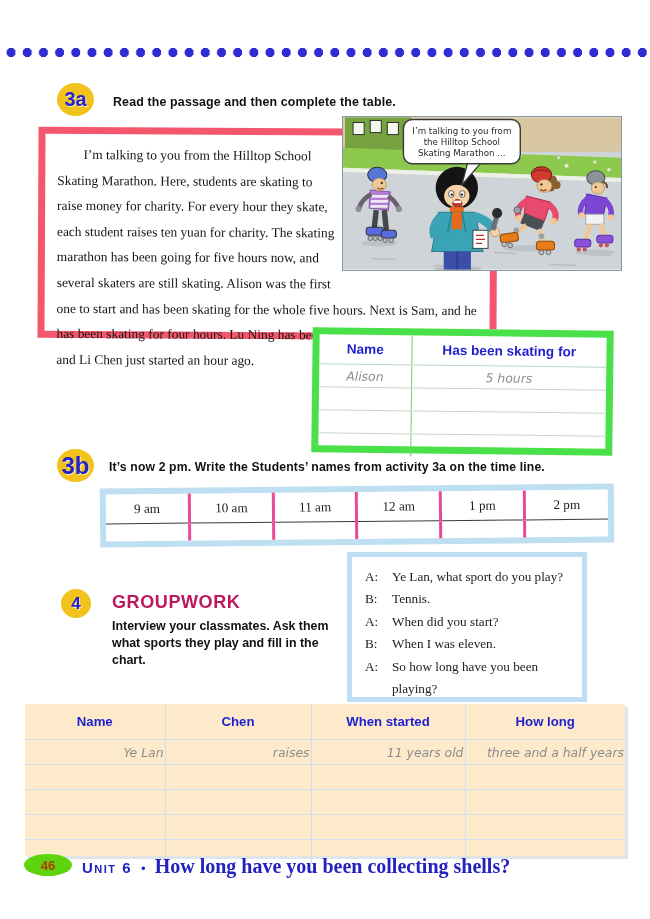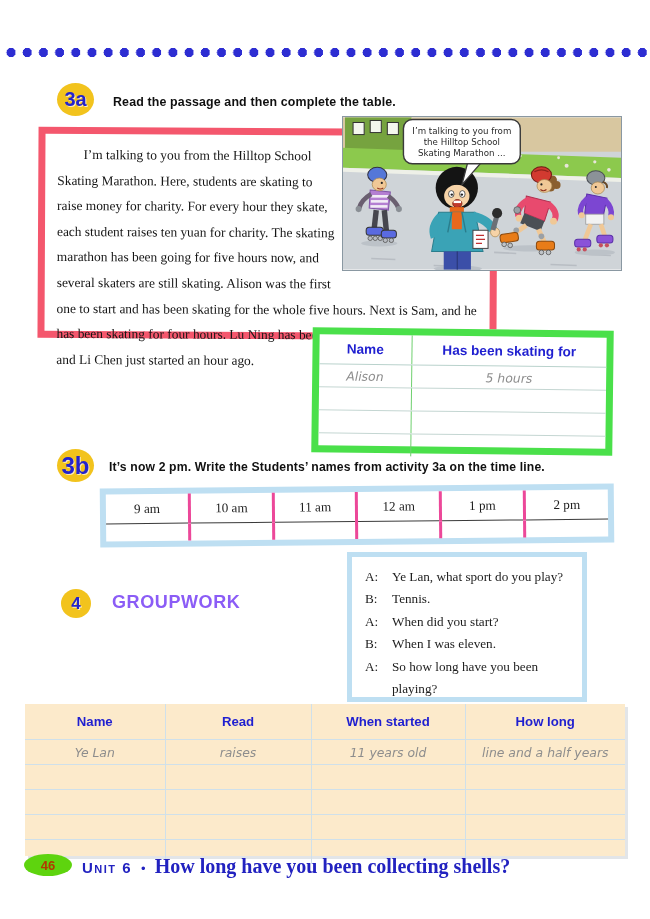--- a/index.html
+++ b/index.html
@@ -53,39 +53,39 @@
   
   .timeline-wrap{position:absolute;left:100px;top:486px;width:514px;height:59px;
                  box-sizing:border-box;border:6px solid #bedff2;background:#fff;
                  transform:rotate(-.55deg);}
   table.timeline{width:100%;height:100%;border-collapse:collapse;table-layout:fixed;
                  font-family:"Liberation Serif","DejaVu Serif",serif;font-size:13.2px;color:#1d1d1d;}
   .timeline th{font-weight:normal;height:27px;border-bottom:1px solid #3a3a3a;}
   .timeline th + th,.timeline td + td{border-left:3px solid #ec4899;}
 
   
-  .gw-title{position:absolute;left:112px;top:592px;color:#8b5cf6;font-weight:800;
+  .gw-title{position:absolute;left:112px;top:592px;color:#be185d;font-weight:800;
             font-size:18px;letter-spacing:.6px;}
   .gw-instr{position:absolute;left:112px;top:618px;width:240px;font-weight:700;
             font-size:12.4px;line-height:17px;color:#101010;}
 
   .dialog{position:absolute;left:347px;top:552px;width:240px;height:150px;
           box-sizing:border-box;border:5px solid #bedff2;background:#fff;
           padding:9px 6px 0 13px;}
   .dline{display:flex;font-family:"Liberation Serif","DejaVu Serif",serif;
          font-size:13.2px;line-height:22.4px;color:#1c1c1c;}
   .dspeaker{width:27px;flex:none;}
 
   
   .chart{position:absolute;left:25px;top:704px;width:600px;height:152px;background:#fceacb;
          box-shadow:3px 3px 0 rgba(150,162,172,.28);}
   table.chart-t{width:100%;height:100%;border-collapse:collapse;table-layout:fixed;}
   .chart-t th{color:#1f1fd0;font-size:13.2px;font-weight:800;height:33px;
               border-bottom:1px solid #cfe0ea;}
-  .chart-t td{height:22px;border-bottom:1px solid #cfe0ea;text-align:center;}
+  .chart-t td{height:22px;border-bottom:1px solid #cfe0ea;text-align:right;}
   .chart-t tr:last-child td{border-bottom:none;}
   .chart-t th + th,.chart-t td + td{border-left:1px solid #cfe0ea;}
 
   
   .footer-oval{position:absolute;left:24px;top:854px;width:48px;height:22px;background:#5ed40e;
                border-radius:50%;color:#b23a00;font-weight:800;font-size:13px;
                display:flex;align-items:center;justify-content:center;}
   .footer-line{position:absolute;left:82px;top:855px;display:flex;align-items:baseline;
                gap:9px;color:#2222c0;justify-content:flex-end;}
   .unit-label{font-variant:small-caps;font-weight:800;font-size:15px;letter-spacing:1.5px;}
@@ -301,20 +301,21 @@
         <td></td>
         <td></td>
         <td></td>
       </tr>
     </tbody>
       </table>
   </div>
 
   <div class="badge badge-4">4</div>
   <div class="gw-title">GROUPWORK</div>
+  <div class="gw-instr">Interview your classmates. Ask them what sports they play and fill in the chart.</div>
 
   <div class="dialog">
     <div class="dline">
       <span class="dspeaker">A:</span>
       <span>Ye Lan, what sport do you play?</span>
     </div>
     <div class="dline">
       <span class="dspeaker">B:</span>
       <span>Tennis.</span>
     </div>
@@ -340,29 +341,29 @@
     <table class="chart-t">
       <colgroup>
           <col style="width:140px">
           <col style="width:146px">
           <col style="width:154px">
           <col>
         </colgroup>
       <tbody>
           <tr>
         <th>Name</th>
-        <th>Read</th>
+        <th>Chen</th>
         <th>When started</th>
         <th>How long</th>
       </tr>
       <tr>
         <td class="hand">Ye Lan</td>
         <td class="hand">raises</td>
         <td class="hand">11 years old</td>
-        <td class="hand">line and a half years</td>
+        <td class="hand">three and a half years</td>
       </tr>
       <tr>
         <td class="hand"></td>
         <td class="hand"></td>
         <td class="hand"></td>
         <td class="hand"></td>
       </tr>
       <tr>
         <td class="hand"></td>
         <td class="hand"></td>

